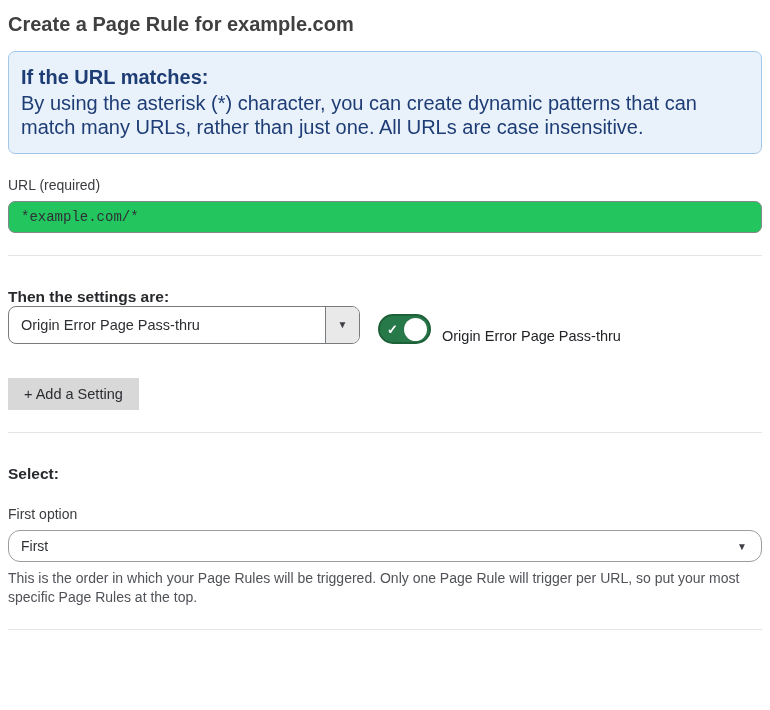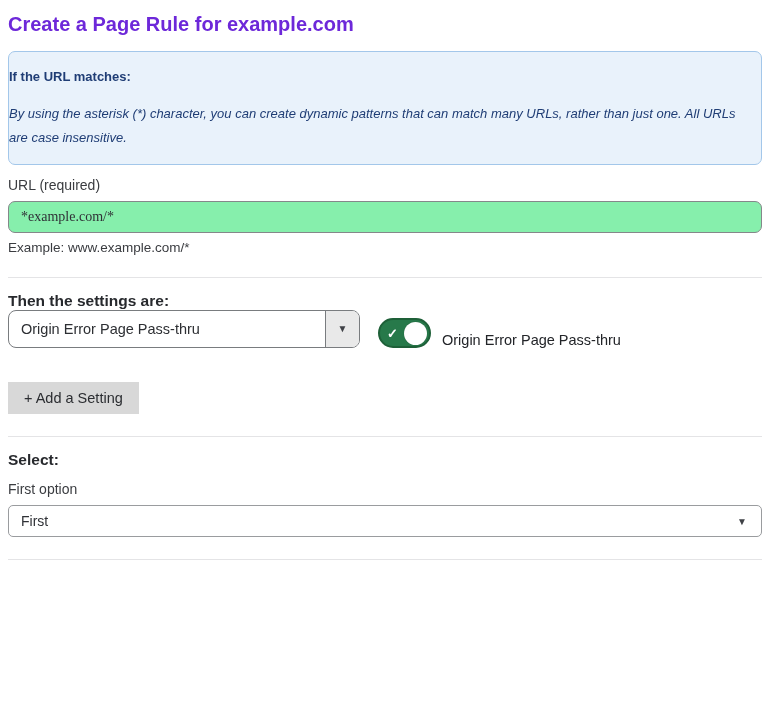--- a/index.html
+++ b/index.html
@@ -9,81 +9,81 @@
     height: 710px;
     font-family: "Liberation Sans", sans-serif;
     color: #2f3136;
     overflow: hidden;
   }
   .container { padding: 8px; width: 770px; }
 
   .page-title {
     font-size: 20px;
     font-weight: 700;
-    color: #6d28d9;
+    color: #404040;
     line-height: 28px;
     margin-top: 2px;
   }
 
   
   .info-box {
     margin-top: 13px;
     background: #e9f2fb;
     border: 1px solid #a3c7ea;
     border-radius: 7px;
-    padding: 13px 16px 14px 0;
+    padding: 13px 16px 14px 12px;
     color: #1f3d75;
-    font-size: 13px;
+    font-size: 20px;
     line-height: 24px;
   }
   .info-heading { font-weight: 700; }
-  .info-body { margin-top: 13px; font-style: italic; }
+  .info-body { margin-top: 2px; }
   .info-link-line { margin-top: 1px; }
   .info-link {
     color: #2263c3;
     text-decoration: underline;
     cursor: pointer;
   }
 
   
   .field-label {
     font-size: 14px;
     color: #3a3c40;
-    margin-top: 12px;
+    margin-top: 23px;
     margin-bottom: 8px;
   }
   .text-input {
     width: 100%;
     height: 32px;
     border: 1px solid #85878a;
     border-radius: 7px;
     padding: 0 12px;
     font-size: 14px;
     color: #2f3136;
-    font-family: Liberation Serif, serif;
-    background: #86efac;
+    font-family: Liberation Mono, monospace;
+    background: #22c55e;
     outline: none;
   }
   .field-example {
     margin-top: 7px;
     font-size: 13.5px;
     color: #3a3c40;
   }
 
   .divider {
     border: none;
     border-top: 1px solid #e4e4e6;
     margin-top: 22px;
   }
 
   .section-heading {
     font-size: 15.5px;
     font-weight: 700;
     color: #27292d;
-    margin-top: 14px;
+    margin-top: 32px;
   }
 
   
   .picker-row {
     display: flex;
     align-items: flex-end;
     margin-top: 0px;
   }
   .picker {
     display: flex;
@@ -169,21 +169,21 @@
     color: #2b2d31;
   }
   .add-setting-btn { margin-top: 34px; display: inline-block; }
 
   
   .select-wrap {
     position: relative;
     width: 100%;
     height: 32px;
     border: 1px solid #9a9c9f;
-    border-radius: 5px;
+    border-radius: 12px;
     background: #ffffff;
     display: flex;
     align-items: center;
     padding: 0 12px;
     font-size: 14px;
     color: #2f3136;
     cursor: pointer;
   }
   .select-caret {
     position: absolute;
@@ -208,21 +208,20 @@
 
   <h1 class="page-title">Create a Page Rule for example.com</h1>
 
   <div class="info-box">
     <div class="info-heading">If the URL matches:</div>
     <div class="info-body">By using the asterisk (*) character, you can create dynamic patterns that can match many URLs, rather than just one. All URLs are case insensitive.</div>
   </div>
 
   <div class="field-label">URL (required)</div>
   <input class="text-input" type="text" value="*example.com/*" style="">
-  <div class="field-example">Example: www.example.com/*</div>
 
   <hr class="divider">
 
   <div class="section-heading">Then the settings are:</div>
 
   <div class="picker-row">
     <div class="picker">
       <span class="picker-value">Origin Error Page Pass-thru</span>
       <span class="picker-button">
         <span class="caret-icon">▼</span>
@@ -239,18 +238,19 @@
 
   <hr class="divider">
 
   <div class="section-heading">Select:</div>
 
   <div class="field-label">First option</div>
   <div class="select-wrap">
     <span>First</span>
     <span class="select-caret">▼</span>
   </div>
+  <div class="help-text">This is the order in which your Page Rules will be triggered. Only one Page Rule will trigger per URL, so put your most specific Page Rules at the top.</div>
 
   <hr class="divider">
 
   
 
 </div>
 
 </body></html>

